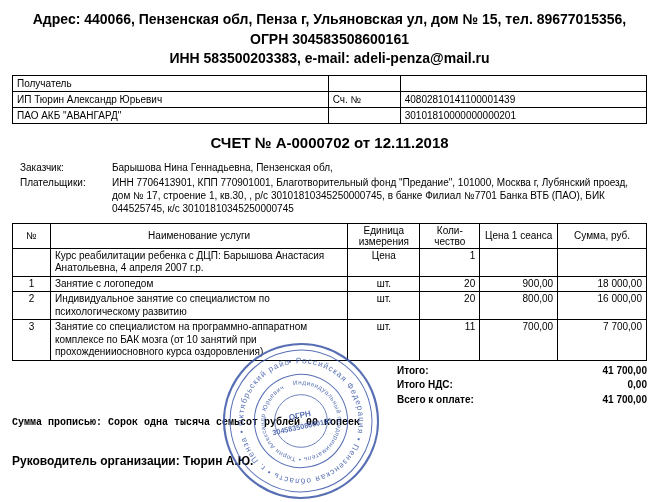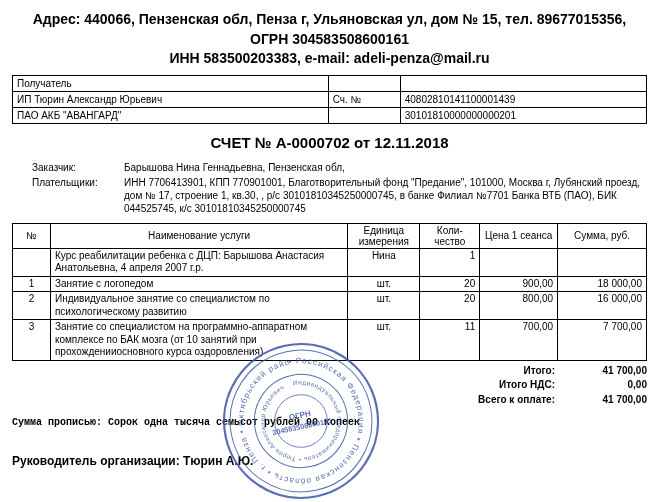--- a/index.html
+++ b/index.html
@@ -13,35 +13,35 @@
   .hdr { text-align:center; font-weight:bold; font-size:14px; line-height:1.4; margin-top:2px; }
 
   table { border-collapse:collapse; width:100%; }
   td, th { border:1px solid #000; padding:1px 4px; font-size:10px; vertical-align:middle; }
 
   table.bank { margin-top:6px; }
   table.bank td { height:16px; }
 
   .title { text-align:center; font-weight:bold; font-size:15px; margin:10px 0 10px 0; }
 
-  .parties { display:grid; grid-template-columns:88px 1fr; column-gap:4px; row-gap:2px; margin:0 0 8px 20px; line-height:1.3; }
+  .parties { display:grid; grid-template-columns:88px 1fr; column-gap:4px; row-gap:2px; margin:0 0 8px 8px; line-height:1.3; }
   .parties .lbl { white-space:nowrap; }
 
   table.svc th { font-weight:normal; text-align:center; vertical-align:middle; }
   table.svc td { vertical-align:top; line-height:1.25; }
   .c-num { width:38px; text-align:center; }
   .c-name { width:298px; text-align:left; }
   .c-unit { width:72px; text-align:center; }
   .c-qty { width:60px; text-align:right; }
   .c-price { width:78px; text-align:right; }
   .c-sum { width:89px; text-align:right; }
 
   .totals { width:250px; margin-left:auto; margin-top:3px; font-weight:bold; }
   .totals .row { display:flex; line-height:1.45; }
-  .totals .t-lbl { flex:1; text-align:right; }
+  .totals .t-lbl { flex:1; text-align:left; }
   .totals .t-val { width:92px; text-align:right; }
 
   .footer { margin-top:8px; line-height:1.5; }
   .f-words { font-weight:bold;font-family:Liberation Mono, monospace; }
   .director { margin-top:22px; font-weight:bold; font-size:12px; }
 
   .stamp {
     position:absolute; left:220px; top:340px; width:162px; height:162px;
     transform:rotate(-12deg); opacity:0.85; pointer-events:none;
   }
@@ -93,21 +93,21 @@
       <th class="c-num">№</th>
       <th class="c-name">Наименование услуги</th>
       <th class="c-unit">Единица измерения</th>
       <th class="c-qty">Коли-чество</th>
       <th class="c-price">Цена 1 сеанса</th>
       <th class="c-sum">Сумма, руб.</th>
     </tr>
     <tr>
       <td class="c-num"></td>
       <td class="c-name">Курс реабилитации ребенка с ДЦП: Барышова Анастасия Анатольевна, 4 апреля 2007 г.р.</td>
-      <td class="c-unit">Нина</td>
+      <td class="c-unit">Цена</td>
       <td class="c-qty">1</td>
       <td class="c-price"></td>
       <td class="c-sum"></td>
     </tr>
     <tr>
       <td class="c-num">1</td>
       <td class="c-name">Занятие с логопедом</td>
       <td class="c-unit">шт.</td>
       <td class="c-qty">20</td>
       <td class="c-price">900,00</td>

